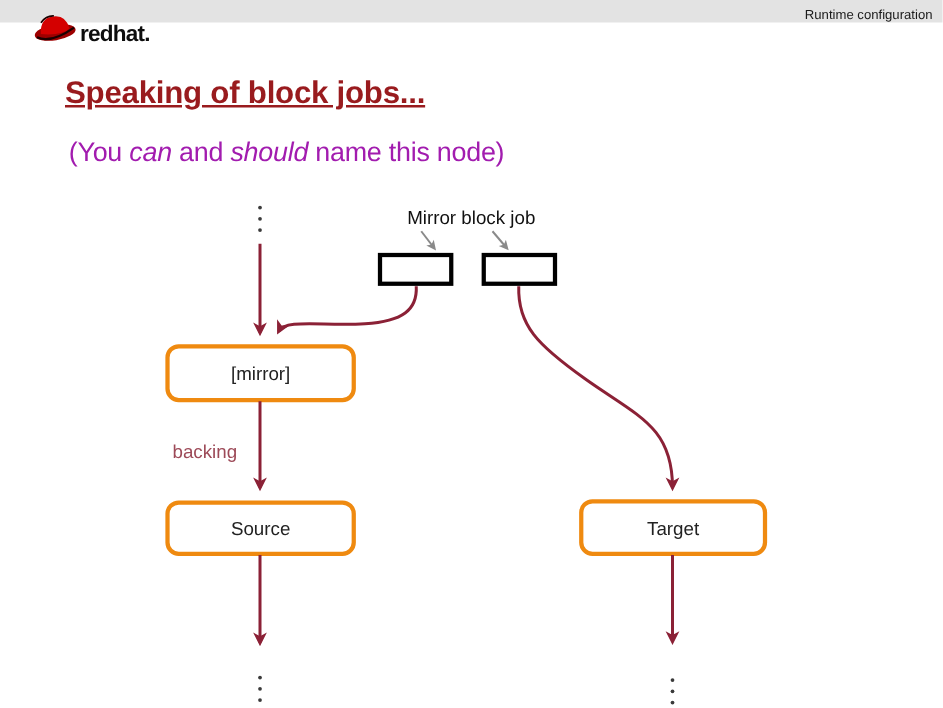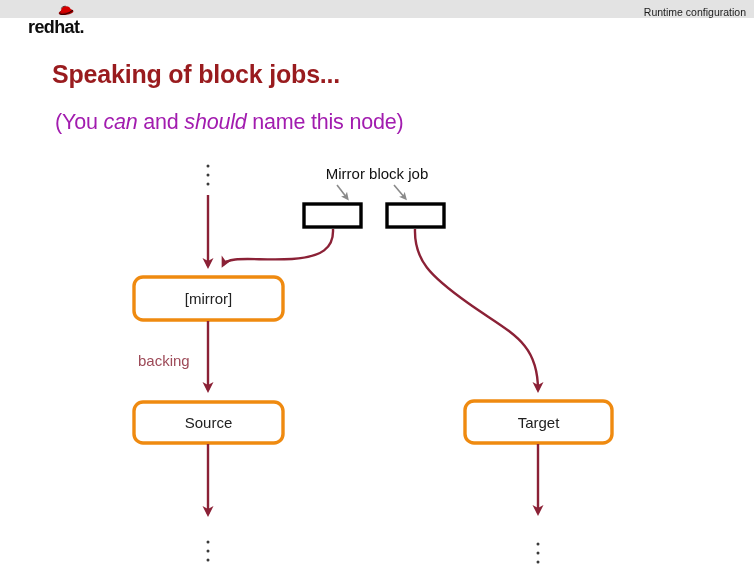--- a/index.html
+++ b/index.html
@@ -10,31 +10,31 @@
   }
   .topbar{
     position:absolute;top:0;left:0;width:754px;height:18px;
     background:#e3e3e3;box-sizing:border-box;
     display:flex;align-items:flex-end;justify-content:flex-end;
     padding-right:8px;
   }
   .topbar span{font-size:10.5px;color:#1b1b1b;}
   .logo{
     position:absolute;left:26px;top:3px;height:36px;
-    display:flex;align-items:flex-end;flex-direction:column;
+    display:flex;align-items:flex-end;
   }
   .logo .wordmark{
     font-size:18px;color:#0d0d0d;letter-spacing:-0.6px;
     padding-bottom:3px;margin-left:2px;line-height:1;
   }
   .wordmark .heavy{font-weight:900;}
   .wordmark .med{font-weight:600;}
   .slide-title{
     position:absolute;left:52px;top:60px;margin:0;
-    font-size:25px;font-weight:bold;color:#991b1e;letter-spacing:-0.2px;
+    font-size:25px;font-weight:bold;color:#991b1e;letter-spacing:-0.2px;text-decoration:underline;
   }
   .slide-subtitle{
     position:absolute;left:55px;top:110px;margin:0;
     font-size:21.5px;font-weight:400;color:#a21caf;letter-spacing:-0.2px;
   }
   .slide-subtitle em{font-style:italic;}
   svg.diagram{position:absolute;left:0;top:0;}
   svg text{font-family:"Liberation Sans","DejaVu Sans",sans-serif;}
 </style>
 </head>

